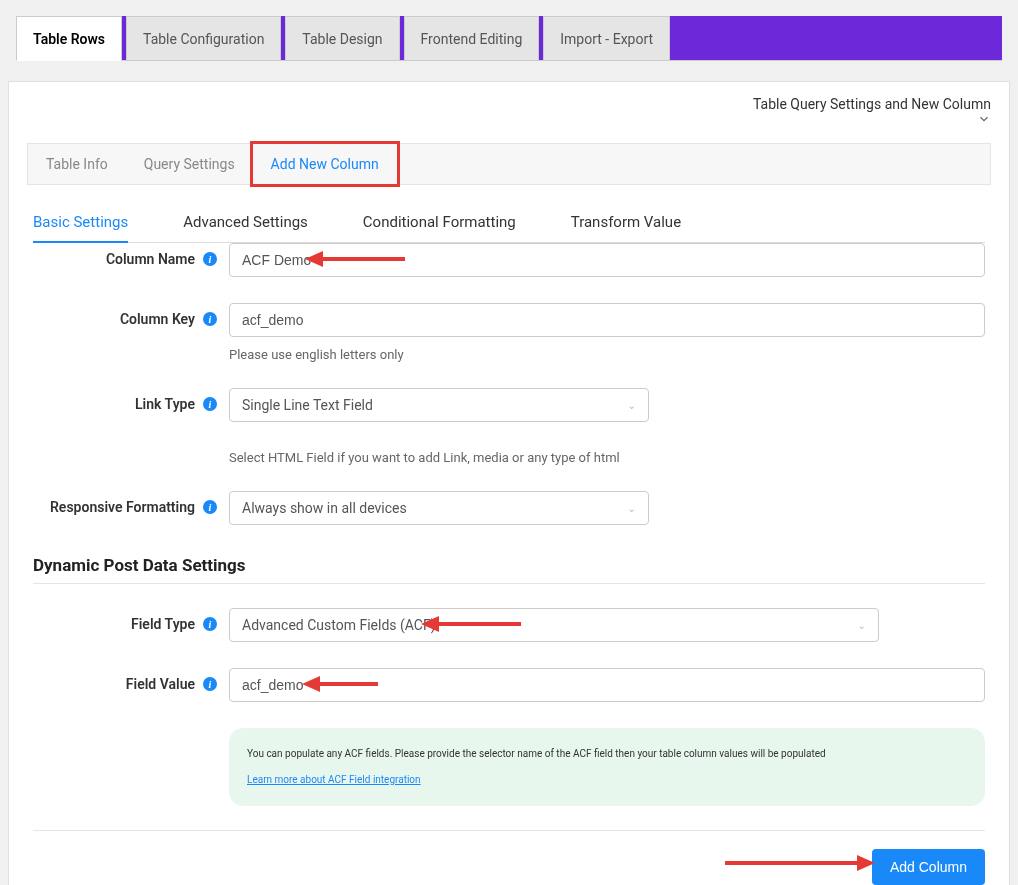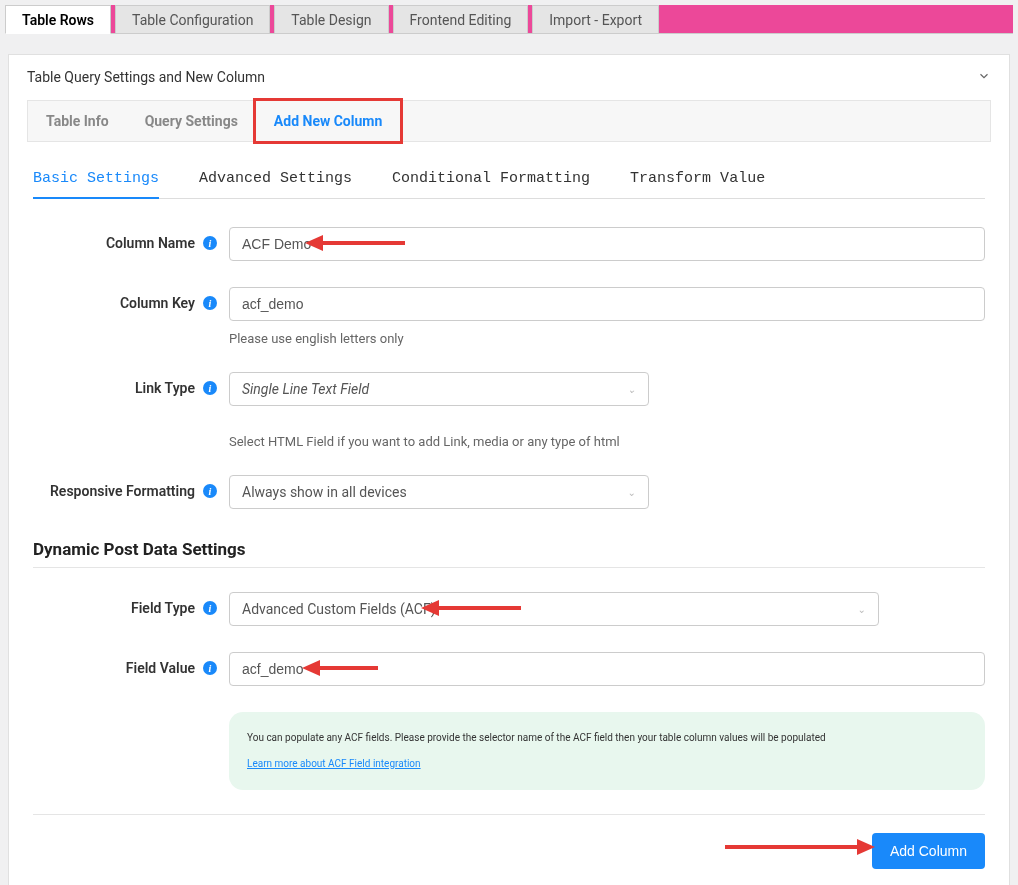--- a/index.html
+++ b/index.html
@@ -5,24 +5,24 @@
 * { box-sizing: border-box; margin: 0; padding: 0; }
 body {
   font-family: -apple-system, BlinkMacSystemFont, "Segoe UI", Roboto, sans-serif;
   background: #f0f0f1;
   font-size: 14px;
   color: #1d2327;
 }
 .top-tabs {
   display: flex;
   border-bottom: 1px solid #ccc;
-  background: #ec4899;
+  background: #6d28d9;
   padding: 0;
-  margin: 5px;
-  height: 29px;
+  margin: 16px;
+  height: 45px;
 }
 .top-tab {
   padding: 12px 16px;
   border: 1px solid #ccc;
   border-bottom: none;
   background: #e5e5e5;
   cursor: pointer;
   color: #555;
   margin-right: 4px;
   display: flex;
@@ -36,57 +36,55 @@
   margin-bottom: -1px;
 }
 .main-panel {
   background: #fff;
   margin: 20px 8px 8px 8px;
   border: 1px solid #e0e0e0;
 }
 .panel-header {
   display: flex;
   justify-content: space-between;
-  align-items: flex-start;
+  align-items: flex-end;
   padding: 14px 18px;
   font-size: 14px;
   color: #333;
+  flex-direction: column;
 }
 .chevron-down {
   width: 14px;
   height: 14px;
 }
 .inner-tabs {
   display: flex;
   background: #f7f7f7;
   border: 1px solid #e5e5e5;
   margin: 0 18px;
 }
 .inner-tab {
   padding: 12px 18px;
   color: #888;
   cursor: pointer;
-  font-weight: bold;
 }
 .inner-tab.highlighted {
   color: #1989fa;
   border: 3px solid #e53935;
   margin: -3px;
   position: relative;
   z-index: 1;
 }
 .content-area {
   padding: 28px 24px;
 }
 .sub-tabs {
   display: flex;
   border-bottom: 1px solid #ddd;
-  gap: 40px;
-  margin-bottom: 28px;
-  font-family: Liberation Mono, monospace;
+  gap: 55px;
 }
 .sub-tab {
   padding: 0 0 10px 0;
   color: #333;
   cursor: pointer;
   font-size: 15px;
 }
 .sub-tab.active {
   color: #1989fa;
   border-bottom: 2px solid #1989fa;
@@ -271,21 +269,21 @@
         <div class="help-text">Please use english letters only</div>
       </div>
     </div>
 
     <div class="form-row">
       <div class="form-label">
         <span>Link Type</span>
         <span class="info-icon">i</span>
       </div>
       <div class="form-control-wrap">
-        <div style="position:relative; display:inline-block;font-style:italic;">
+        <div style="position:relative; display:inline-block;">
           <div class="select-box">
             <span>Single Line Text Field</span>
             <span class="select-caret">⌄</span>
           </div>
         </div>
         <div class="help-text" style="margin-top:28px;">Select HTML Field if you want to add Link, media or any type of html</div>
       </div>
     </div>
 
     <div class="form-row">

